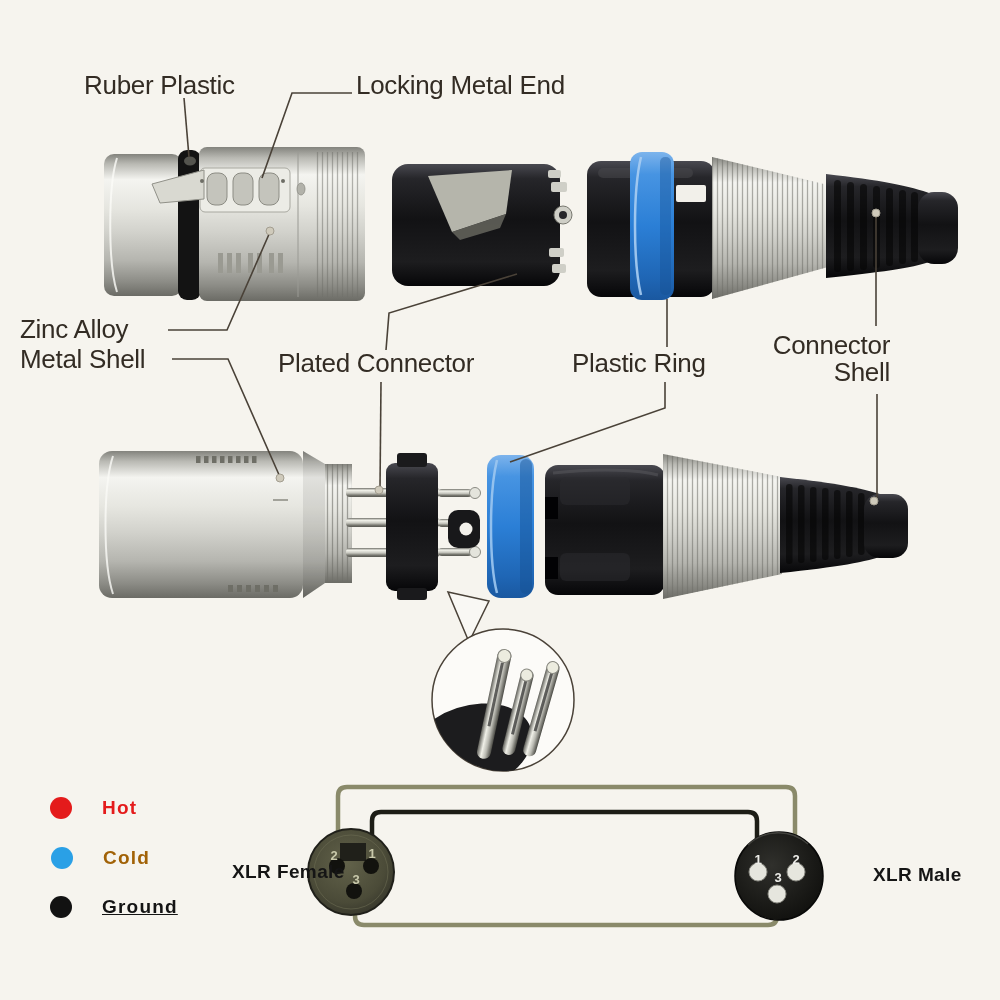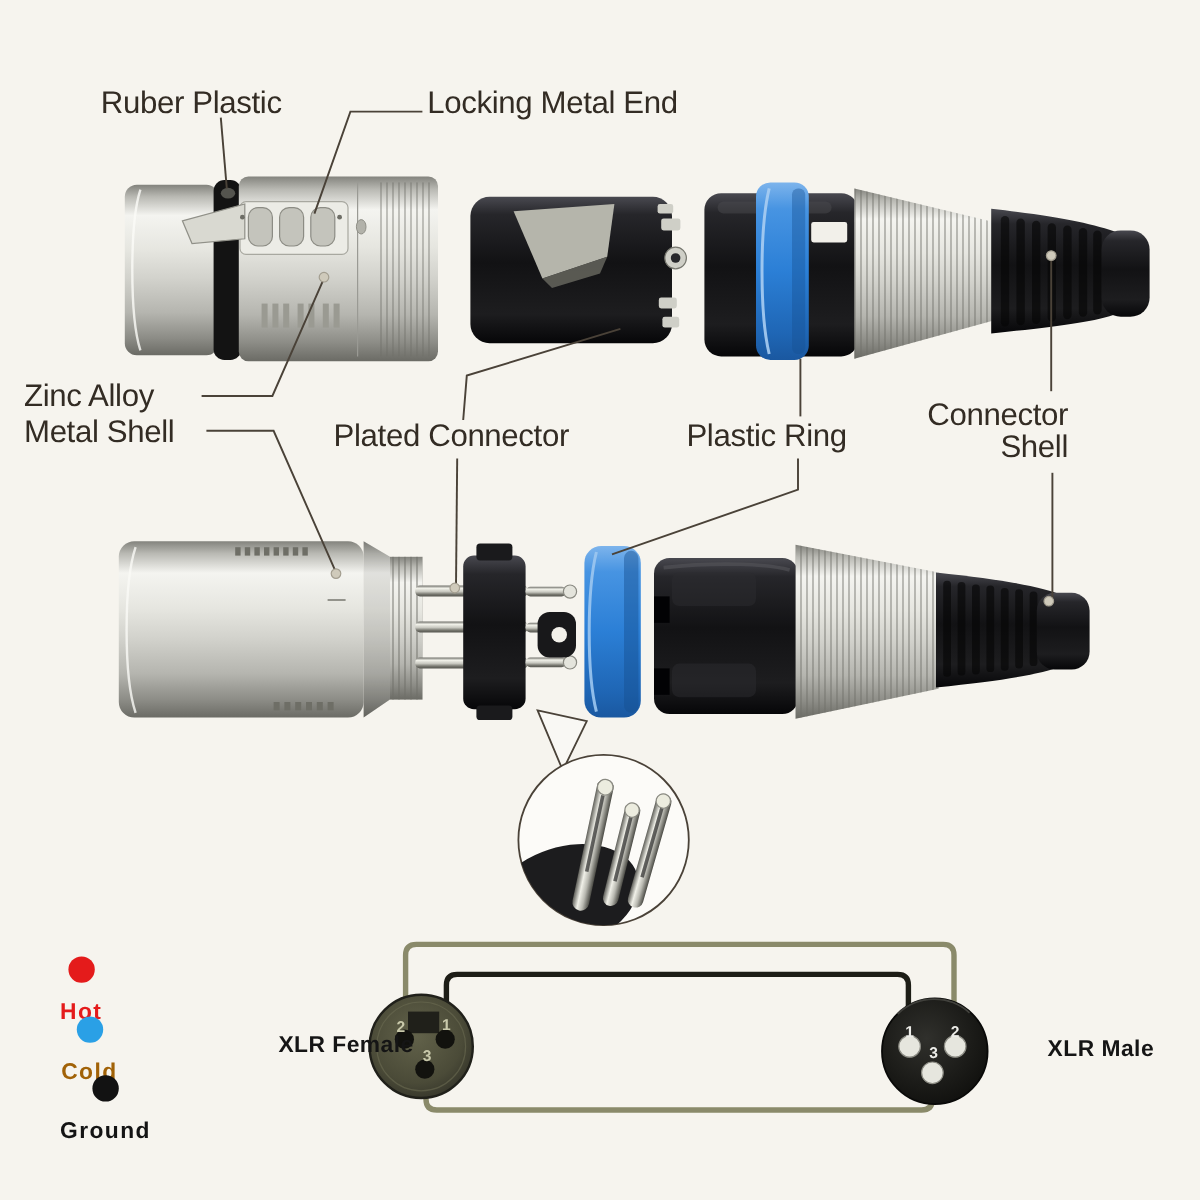--- a/index.html
+++ b/index.html
@@ -3,29 +3,29 @@
 <meta charset="utf-8">
 <style>
   html,body{margin:0;padding:0;}
   body{width:1000px;height:1000px;position:relative;background:#f6f4ee;overflow:hidden;
        font-family:"Liberation Sans",sans-serif;}
   .stage{position:absolute;left:0;top:0;width:1000px;height:1000px;}
   svg{position:absolute;left:0;top:0;}
   .lbl{position:absolute;color:#332c24;font-size:26px;letter-spacing:-0.3px;white-space:nowrap;
        font-family:"Liberation Sans",sans-serif;}
   .lbl.two{line-height:30px;}
-  .legend-item{position:absolute;display:flex;align-items:center;gap:14px;flex-direction:column;}
+  .legend-item{position:absolute;display:flex;gap:30px;}
   .dot{width:22px;height:22px;border-radius:50%;}
   .dot-hot{background:#e41b1b;}
   .dot-cold{background:#2aa0e6;}
   .dot-ground{background:#121212;}
   .legend-label{font-weight:bold;font-size:19px;letter-spacing:1.2px;}
   .legend-label.hot{color:#e41b1b;}
   .legend-label.cold{color:#a16207;}
-  .legend-label.ground{color:#141414;}
+  .legend-label.ground{color:#141414;text-decoration:underline;}
   .xlr-label{position:absolute;font-weight:bold;font-size:19px;color:#151515;letter-spacing:0.4px;white-space:nowrap;margin-left:35px;}
 </style>
 </head>
 <body>
 
 <div class="stage">
 
 <svg width="1000" height="1000" viewBox="0 0 1000 1000">
   <defs>
     <linearGradient id="metalV" x1="0" y1="0" x2="0" y2="1">

